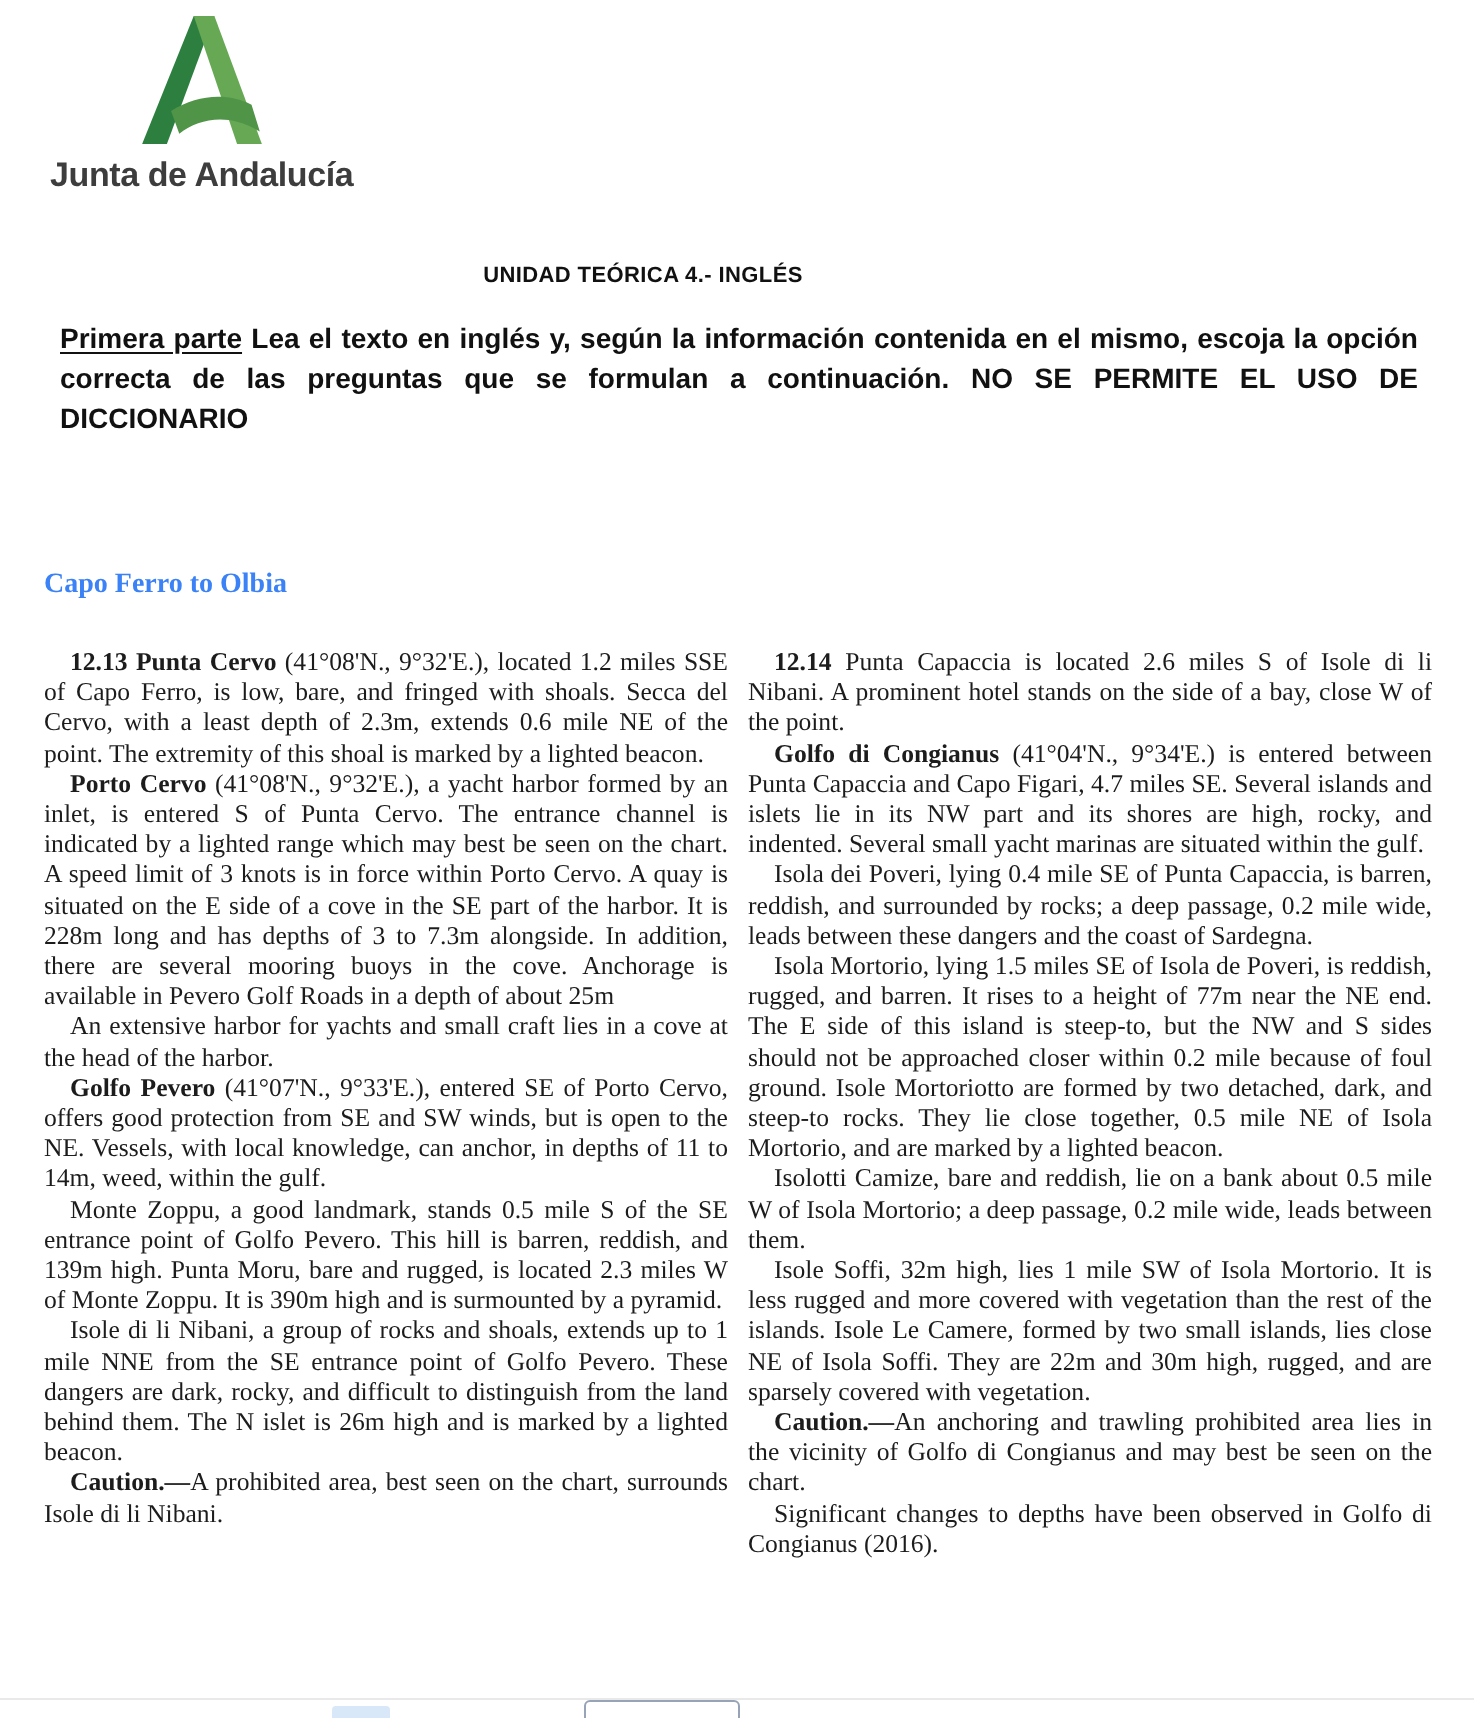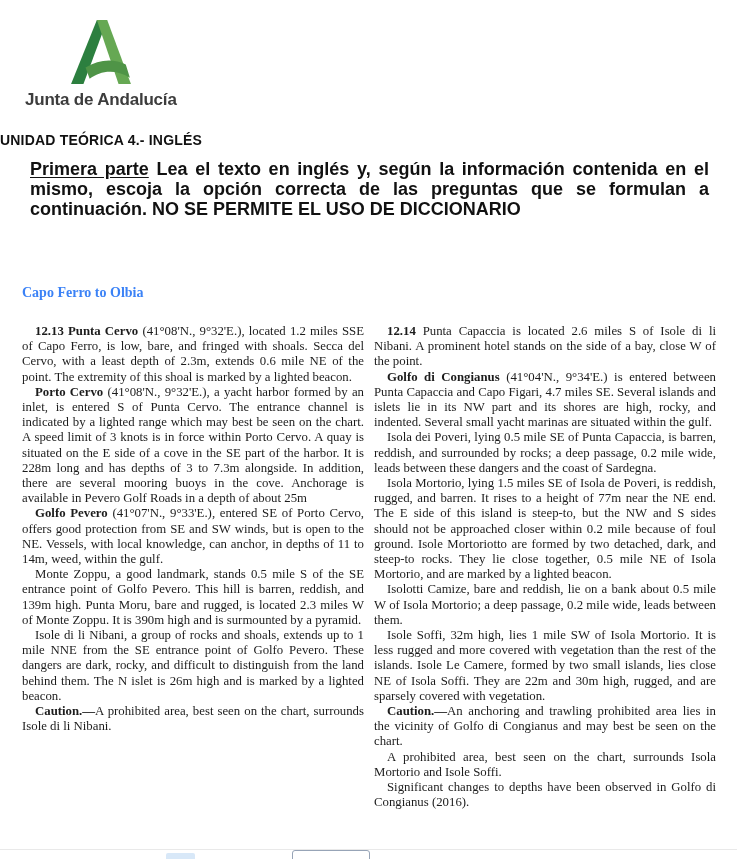--- a/index.html
+++ b/index.html
@@ -3,35 +3,35 @@
 <meta charset="utf-8">
 <style>
   html,body{margin:0;padding:0;}
   body{
     width:737px;height:859px;background:#ffffff;overflow:hidden;position:relative;
     font-family:"Liberation Sans", sans-serif;
   }
   #page{position:absolute;inset:0;width:737px;height:859px;background:#ffffff;}
 
   
-  .logo{position:absolute;top:20px;left:25px;width:170px;}
+  .logo{position:absolute;top:8px;left:25px;width:170px;}
   .logo-a{display:block;margin-left:46px;width:60px;height:64px;}
   .logo-text{
     margin-top:6px;font-size:17px;font-weight:bold;color:#3d3d3d;
     letter-spacing:-0.2px;white-space:nowrap;
   }
 
   
   .title{
-    position:absolute;top:132px;left:0;width:643px;
-    font-size:14px;font-weight:bold;color:#111;letter-spacing:0.2px;
+    position:absolute;top:132px;left:0;width:643px;text-align:center;
+    font-size:11px;font-weight:bold;color:#111;letter-spacing:0.2px;
   }
   .instructions{
     position:absolute;top:159px;left:30px;width:679px;
-    font-size:18px;font-weight:bold;color:#111;line-height:20px;text-align:justify;
+    font-size:14px;font-weight:bold;color:#111;line-height:20px;text-align:justify;
   }
   .instructions .u{text-decoration:underline;text-underline-offset:2px;}
 
   
   .section-heading{
     position:absolute;top:285px;left:22px;
     font-family:"Liberation Serif", serif;font-size:14px;font-weight:bold;color:#3b82f6;
   }
   .columns{
     position:absolute;top:324px;left:22px;width:694px;
@@ -72,34 +72,34 @@
   <div class="title">UNIDAD TEÓRICA 4.- INGLÉS</div>
 
   <div class="instructions"><span class="u">Primera parte</span><span> Lea el texto en inglés y, según la información contenida en el mismo, escoja la opción correcta de las preguntas que se formulan a continuación. NO SE PERMITE EL USO DE DICCIONARIO</span></div>
 
   <div class="section-heading">Capo Ferro to Olbia</div>
 
   <div class="columns">
     <div class="col">
       <p><b>12.13 Punta Cervo</b><span> (41°08'N., 9°32'E.), located 1.2 miles SSE of Capo Ferro, is low, bare, and fringed with shoals. Secca del Cervo, with a least depth of 2.3m, extends 0.6 mile NE of the point. The extremity of this shoal is marked by a lighted beacon.</span></p>
       <p><b>Porto Cervo</b><span> (41°08'N., 9°32'E.), a yacht harbor formed by an inlet, is entered S of Punta Cervo. The entrance channel is indicated by a lighted range which may best be seen on the chart. A speed limit of 3 knots is in force within Porto Cervo. A quay is situated on the E side of a cove in the SE part of the harbor. It is 228m long and has depths of 3 to 7.3m alongside. In addition, there are several mooring buoys in the cove. Anchorage is available in Pevero Golf Roads in a depth of about 25m</span></p>
+      <p><b></b><span>An extensive harbor for yachts and small craft lies in a cove at the head of the harbor.</span></p>
       <p><b>Golfo Pevero</b><span> (41°07'N., 9°33'E.), entered SE of Porto Cervo, offers good protection from SE and SW winds, but is open to the NE. Vessels, with local knowledge, can anchor, in depths of 11 to 14m, weed, within the gulf.</span></p>
       <p><b></b><span>Monte Zoppu, a good landmark, stands 0.5 mile S of the SE entrance point of Golfo Pevero. This hill is barren, reddish, and 139m high. Punta Moru, bare and rugged, is located 2.3 miles W of Monte Zoppu. It is 390m high and is surmounted by a pyramid.</span></p>
       <p><b></b><span>Isole di li Nibani, a group of rocks and shoals, extends up to 1 mile NNE from the SE entrance point of Golfo Pevero. These dangers are dark, rocky, and difficult to distinguish from the land behind them. The N islet is 26m high and is marked by a lighted beacon.</span></p>
       <p><b>Caution.—</b><span>A prohibited area, best seen on the chart, surrounds Isole di li Nibani.</span></p>
     </div>
     <div class="col">
       <p><b>12.14</b><span> Punta Capaccia is located 2.6 miles S of Isole di li Nibani. A prominent hotel stands on the side of a bay, close W of the point.</span></p>
       <p><b>Golfo di Congianus</b><span> (41°04'N., 9°34'E.) is entered between Punta Capaccia and Capo Figari, 4.7 miles SE. Several islands and islets lie in its NW part and its shores are high, rocky, and indented. Several small yacht marinas are situated within the gulf.</span></p>
-      <p><b></b><span>Isola dei Poveri, lying 0.5 mile SE of Punta Capaccia, is barren, reddish, and surrounded by rocks; a deep passage, 0.2 mile wide, leads between these dangers and the coast of Sardegna.</span></p>
+      <p><b></b><span>Isola dei Poveri, lying 0.4 mile SE of Punta Capaccia, is barren, reddish, and surrounded by rocks; a deep passage, 0.2 mile wide, leads between these dangers and the coast of Sardegna.</span></p>
       <p><b></b><span>Isola Mortorio, lying 1.5 miles SE of Isola de Poveri, is reddish, rugged, and barren. It rises to a height of 77m near the NE end. The E side of this island is steep-to, but the NW and S sides should not be approached closer within 0.2 mile because of foul ground. Isole Mortoriotto are formed by two detached, dark, and steep-to rocks. They lie close together, 0.5 mile NE of Isola Mortorio, and are marked by a lighted beacon.</span></p>
       <p><b></b><span>Isolotti Camize, bare and reddish, lie on a bank about 0.5 mile W of Isola Mortorio; a deep passage, 0.2 mile wide, leads between them.</span></p>
       <p><b></b><span>Isole Soffi, 32m high, lies 1 mile SW of Isola Mortorio. It is less rugged and more covered with vegetation than the rest of the islands. Isole Le Camere, formed by two small islands, lies close NE of Isola Soffi. They are 22m and 30m high, rugged, and are sparsely covered with vegetation.</span></p>
       <p><b>Caution.—</b><span>An anchoring and trawling prohibited area lies in the vicinity of Golfo di Congianus and may best be seen on the chart.</span></p>
-      <p><b></b><span>A prohibited area, best seen on the chart, surrounds Isola Mortorio and Isole Soffi.</span></p>
       <p><b></b><span>Significant changes to depths have been observed in Golfo di Congianus (2016).</span></p>
     </div>
   </div>
 
   <div class="bottom-divider"></div>
   <div class="clipped-blue-chip"></div>
   <div class="clipped-input-box"></div>
 
 </div>
 

